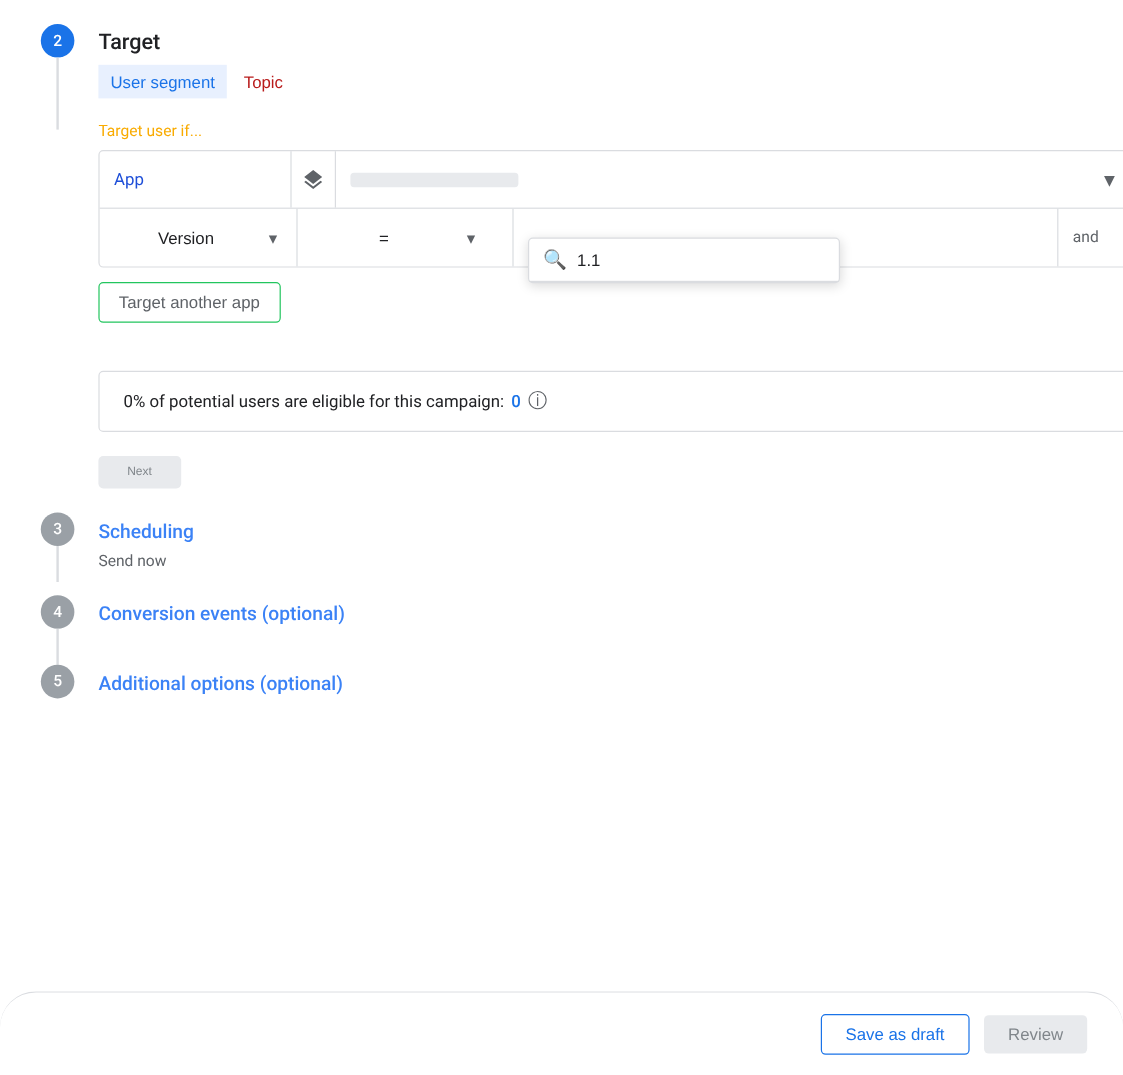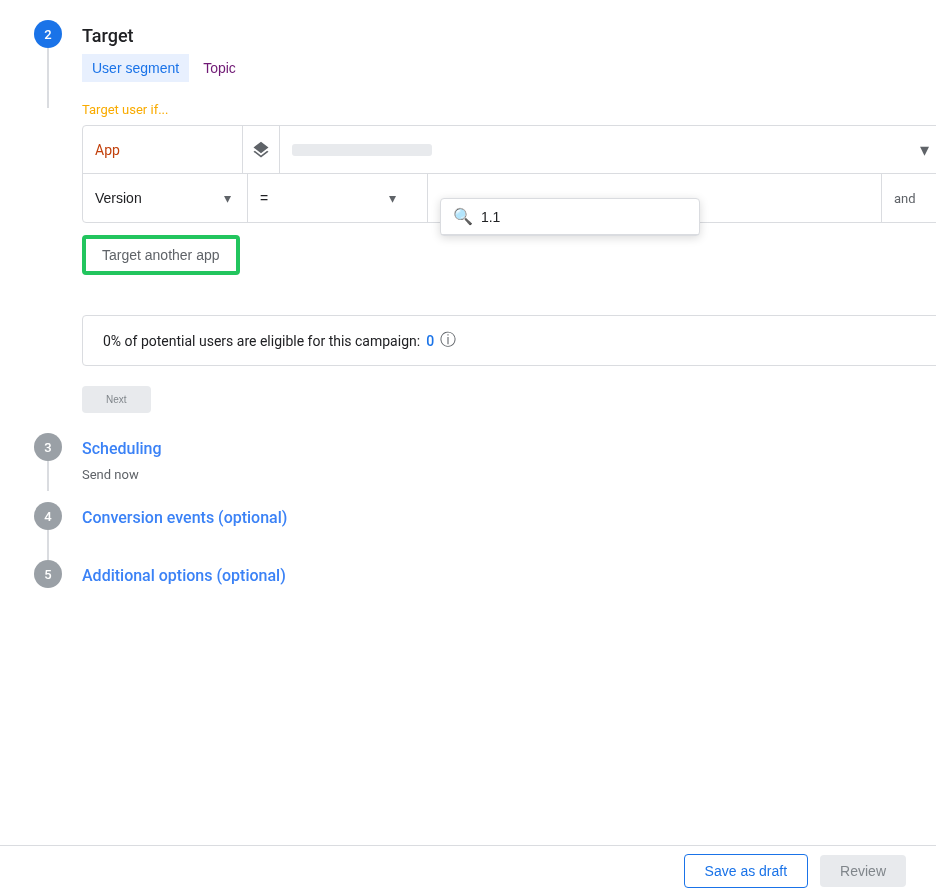--- a/index.html
+++ b/index.html
@@ -116,21 +116,21 @@
       font-weight: 500;
     }
 
     .tab-btn.active {
       background: #e8f0fe;
       color: #1a73e8;
     }
 
     .tab-btn.inactive {
       background: transparent;
-      color: #701a75;
+      color: #b91c1c;
     }
 
     
     .target-label {
       font-size: 13px;
       color: #f9ab00;
       margin-bottom: 8px;
     }
 
     
@@ -155,21 +155,21 @@
     .filter-cell {
       padding: 8px 12px;
       display: flex;
       align-items: center;
       height: 100%;
     }
 
     .filter-cell.app-cell {
       min-width: 160px;
       border-right: 1px solid #dadce0;
-      color: #c2410c;
+      color: #1d4ed8;
       font-size: 14px;
     }
 
     .filter-cell.app-icon-cell {
       padding: 8px 8px;
       border-right: 1px solid #dadce0;
     }
 
     .filter-cell.app-name-cell {
       flex: 1;
@@ -193,20 +193,21 @@
     .version-select {
       border: none;
       outline: none;
       font-size: 14px;
       color: #202124;
       background: transparent;
       cursor: pointer;
       min-width: 140px;
       appearance: none;
       padding-right: 20px;
+      text-align: center;
     }
 
     .select-wrapper {
       position: relative;
       display: flex;
       align-items: center;
     }
 
     .select-wrapper::after {
       content: '▾';
@@ -280,21 +281,21 @@
       cursor: pointer;
     }
 
     .create-value-highlight {
       color: #1a73e8;
       font-weight: 500;
     }
 
     
     .target-another-btn {
-      border: 4px solid #22c55e;
+      border: 1px solid #22c55e;
       background: #fff;
       color: #5f6368;
       padding: 8px 16px;
       border-radius: 4px;
       font-size: 14px;
       cursor: pointer;
       margin-bottom: 20px;
     }
 
     
@@ -333,29 +334,30 @@
       font-weight: 500;
       cursor: not-allowed;
     }
 
     
     .footer {
       position: fixed;
       bottom: 0;
       left: 0;
       right: 0;
-      height: 51px;
+      height: 70px;
       background: #fff;
       border-top: 1px solid #dadce0;
       display: flex;
       align-items: center;
       justify-content: flex-end;
       padding: 0 30px;
       gap: 12px;
       z-index: 50;
+      border-radius: 30px;
     }
 
     .footer-btn-draft {
       background: #fff;
       color: #1a73e8;
       border: 1px solid #1a73e8;
       padding: 8px 20px;
       border-radius: 4px;
       font-size: 14px;
       font-weight: 500;

